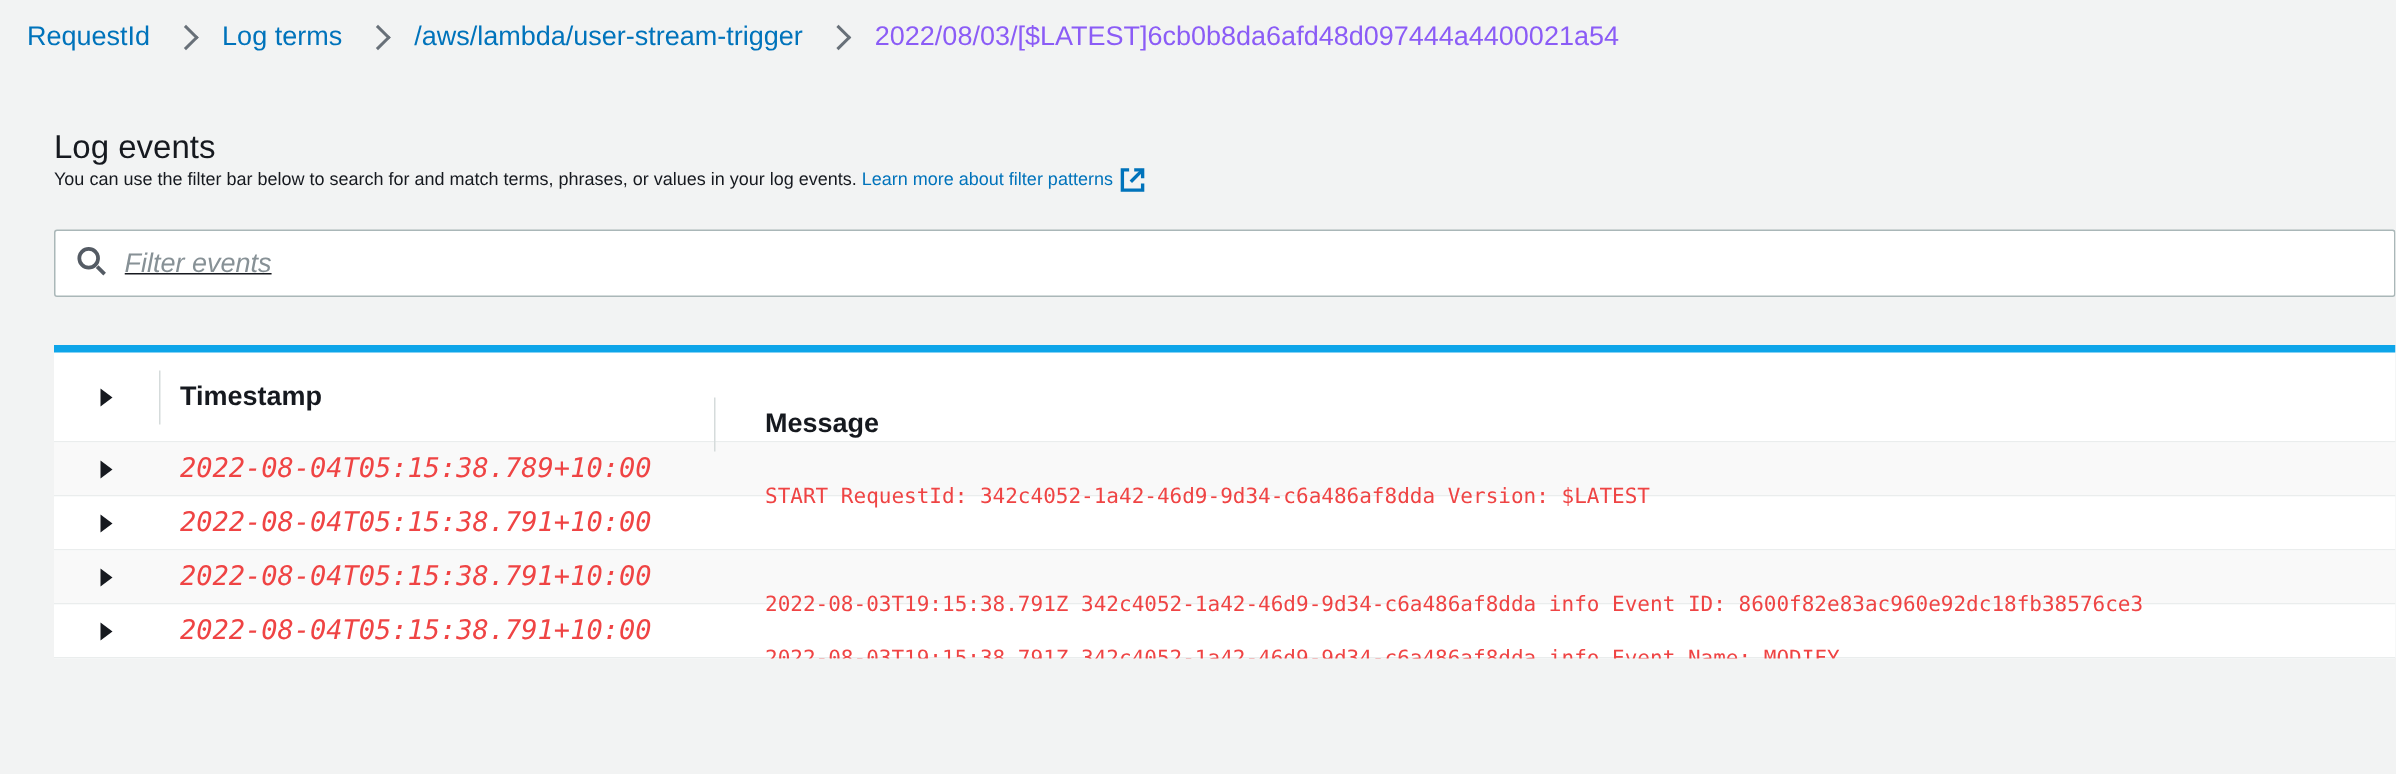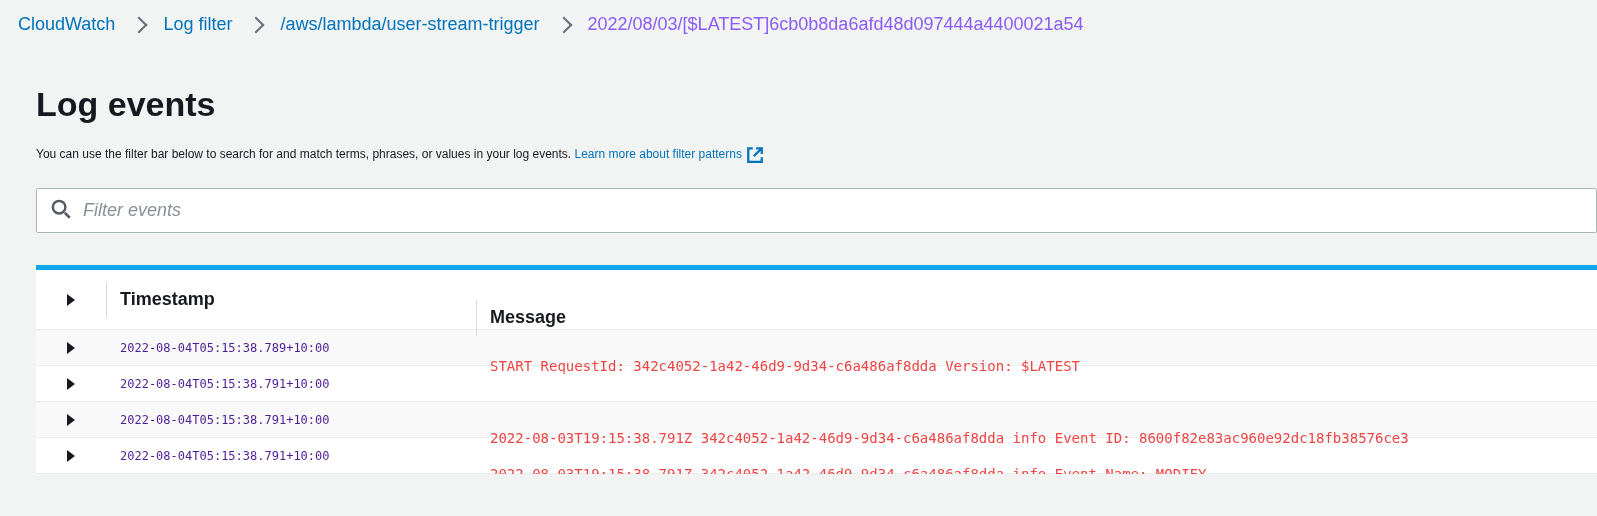--- a/index.html
+++ b/index.html
@@ -20,40 +20,41 @@
   }
   .breadcrumb a { color: #0073bb; text-decoration: none; cursor: pointer; }
   .breadcrumb .sep { width: 12px; height: 12px; border-top: 2px solid #687078; border-right: 2px solid #687078; transform: rotate(45deg); }
   .breadcrumb .current { color: #8b5cf6; }
   .panel {
     margin: 0 0 0 8px;
     padding: 24px 0 0 28px;
     background: transparent;
   }
   .title {
-    font-size: 34px;
-    font-weight: 700;
+    font-size: 22px;
+    font-weight: 400;
     color: #16191f;
-    margin-bottom: 22px;
+    margin-bottom: 0;
   }
   .subtitle {
     font-size: 12px;
     color: #16191f;
     line-height: 1.4;
   }
   .subtitle a { color: #0073bb; text-decoration: none; }
   .ext-icon { display: inline-flex; vertical-align: middle; margin-left: 4px; }
   .filter-wrap {
     margin-top: 24px;
     border: 1px solid #aab7b8;
     border-radius: 2px;
     background: #fff;
     display: flex;
     align-items: center;
     padding: 10px 14px;
+    text-decoration: underline;
   }
   .filter-wrap .search-icon { color: #545b64; flex-shrink: 0; margin-right: 12px; }
   .filter-input {
     border: 0;
     outline: 0;
     flex: 1;
     font-size: 18px;
     font-style: italic;
     color: #687078;
     background: transparent;
@@ -70,21 +71,21 @@
     align-items: center;
     min-height: 36px;
   }
   .thead {
     border-bottom: 1px solid #eaeded;
     height: 60px;
   }
   .thead .col { font-size: 18px; font-weight: 700; color: #16191f; position: relative; }
   .col-expand { width: 70px; display:flex; justify-content:center; }
   .col-ts { width: 370px; padding-left: 14px; position: relative; }
-  .col-msg { flex: 1; padding-left: 14px; margin-top: 36px; }
+  .col-msg { flex: 1; padding-left: 34px; margin-top: 36px; }
   .thead .col-ts::before,
   .thead .col-msg::before {
     content: "";
     position: absolute;
     left: 0;
     top: 50%;
     transform: translateY(-50%);
     height: 36px;
     width: 1px;
     background: #d5dbdb;
@@ -101,30 +102,30 @@
     border-bottom: 1px solid #eaeded;
   }
   .info-row .col-msg { font-size: 18px; color: #16191f; }
   .retry { color: #0073bb; font-style: italic; text-decoration: none; cursor:pointer; }
   .row.data {
     height: 36px;
     border-bottom: 1px solid #eaeded;
     font-size: 15px;
   }
   .row.data:nth-of-type(odd){ background:#f9f9f9; }
-  .row.data .col-ts { font-family: Monaco, Menlo, Consolas, monospace; font-size: 12px; color: #4c1d95; }
+  .row.data .col-ts { font-family: Monaco, Menlo, Consolas, monospace; font-size: 18px; color: #ef4444; font-style: italic; }
   .row.data .col-msg { font-family: Monaco, Menlo, Consolas, monospace; font-size: 14px; color: #ef4444; white-space: nowrap; overflow: hidden; }
 </style>
 </head>
 <body>
 
 <nav class="breadcrumb">
-  <a>CloudWatch</a>
+  <a>RequestId</a>
   <span class="sep"></span>
-  <a>Log filter</a>
+  <a>Log terms</a>
   <span class="sep"></span>
   <a>/aws/lambda/user-stream-trigger</a>
   <span class="sep"></span>
   <span class="current">2022/08/03/[$LATEST]6cb0b8da6afd48d097444a4400021a54</span>
 </nav>
 
 <section class="panel">
   <h1 class="title">Log events</h1>
   <p class="subtitle">
     <span>You can use the filter bar below to search for and match terms, phrases, or values in your log events. </span><a><span>Learn more about filter patterns</span><span class="ext-icon">

